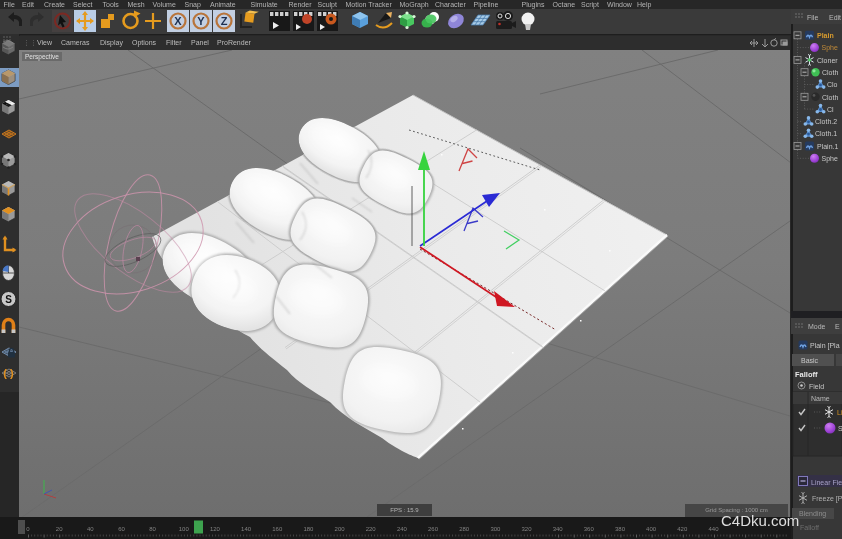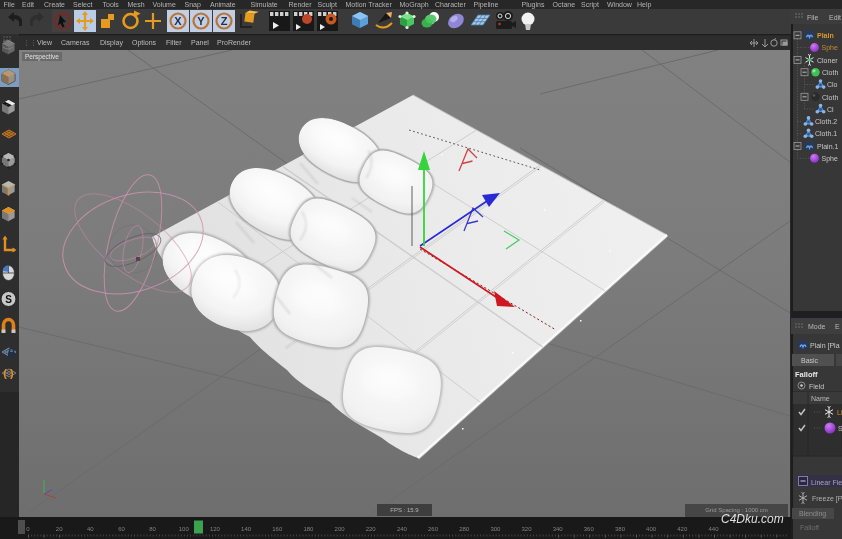--- a/index.html
+++ b/index.html
@@ -10,21 +10,21 @@
 #leftstripdark{left:0;top:392px;width:19px;height:125px;background:#262626;}
 #vheader{left:19px;top:36px;width:771px;height:14px;background:#2d2d2d;}
 #lsborder{left:19px;top:34px;width:1px;height:483px;background:#1f1f1f;}
 .vm{position:absolute;top:3px;font-size:7px;color:#bdbdbd;white-space:nowrap;}
 #viewport{left:19px;top:50px;width:771px;height:467px;background:linear-gradient(180deg,#818181 0%,#7c7c7c 45%,#6e6e6e 100%);}
 #persp{left:22px;top:52px;padding:1px 3px;font-size:6.5px;color:#e2e2e2;background:#6a6a6a;}
 #fpsbox{left:377px;top:504px;width:55px;height:12px;background:#3e3e3e;color:#b5b5b5;font-size:6px;text-align:center;line-height:12px;}
 #gridbox{left:685px;top:504px;width:103px;height:13px;background:#464646;color:#9a9a9a;font-size:6px;text-align:center;line-height:13px;}
 #rpanelbg{left:791px;top:9px;width:51px;height:530px;background:#373737;border-left:2px solid #1d1d1d;}
 #timelinebg{left:0;top:517px;width:791px;height:22px;background:#191919;}
-#watermark{left:721px;top:512px;font-size:12px;color:rgba(243,243,243,0.9);font-style:italic;}
+#watermark{left:721px;top:512px;font-size:15px;color:rgba(243,243,243,0.9);}
 </style></head><body>
 <div id="root">
   <div id="menubar" class="abs">
     <span class="mi" style="left:3.5px">File</span>
     <span class="mi" style="left:22px">Edit</span>
     <span class="mi" style="left:44px">Create</span>
     <span class="mi" style="left:73px">Select</span>
     <span class="mi" style="left:102.5px">Tools</span>
     <span class="mi" style="left:127.5px">Mesh</span>
     <span class="mi" style="left:152.5px">Volume</span>

